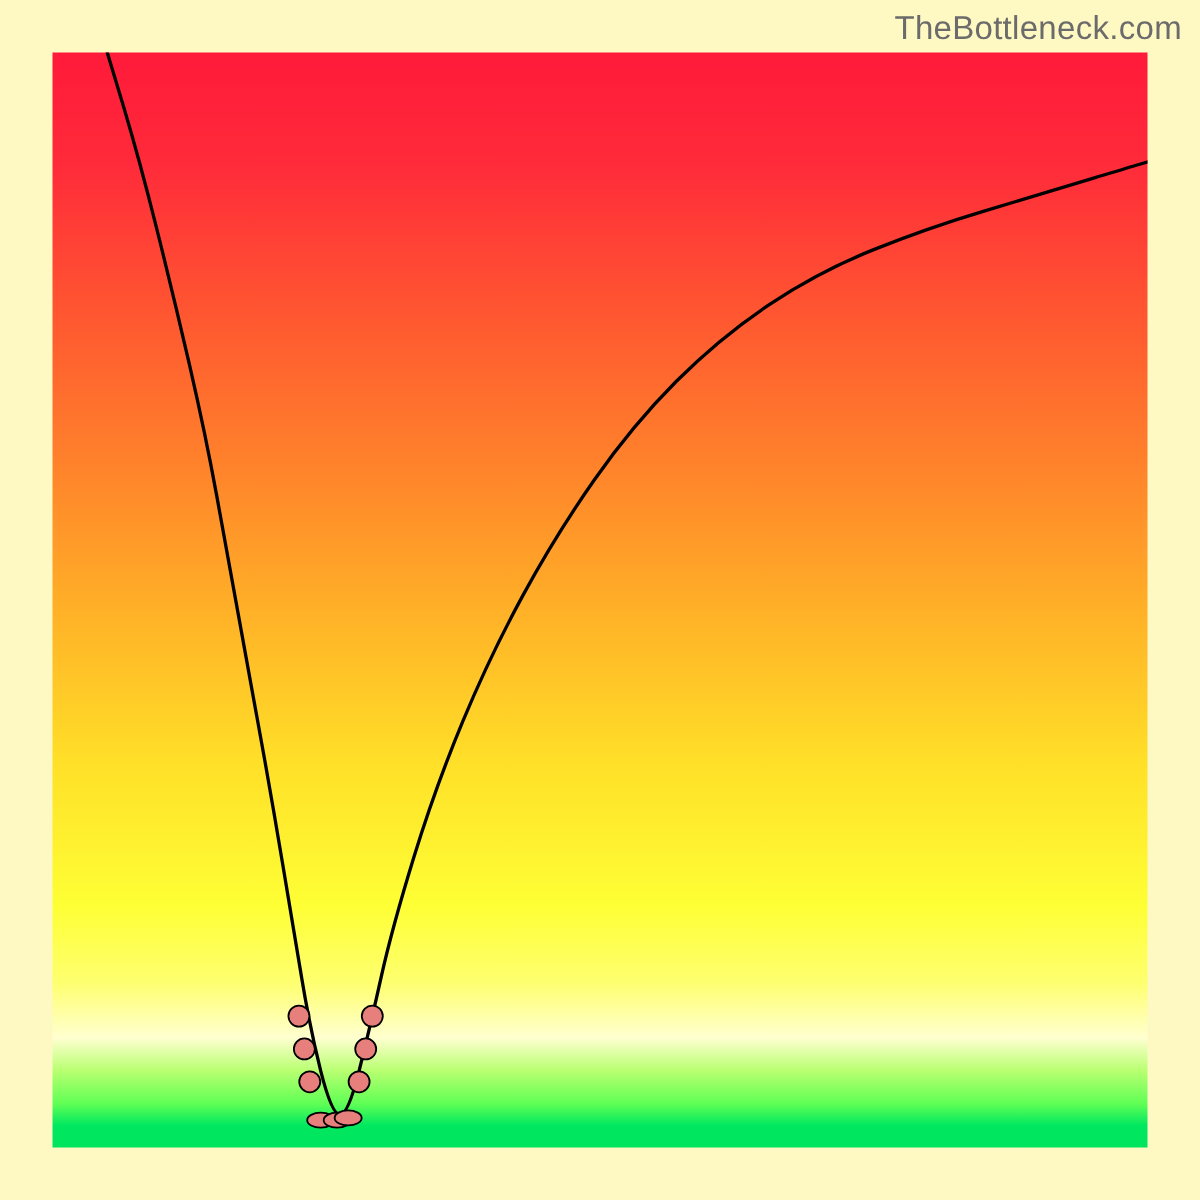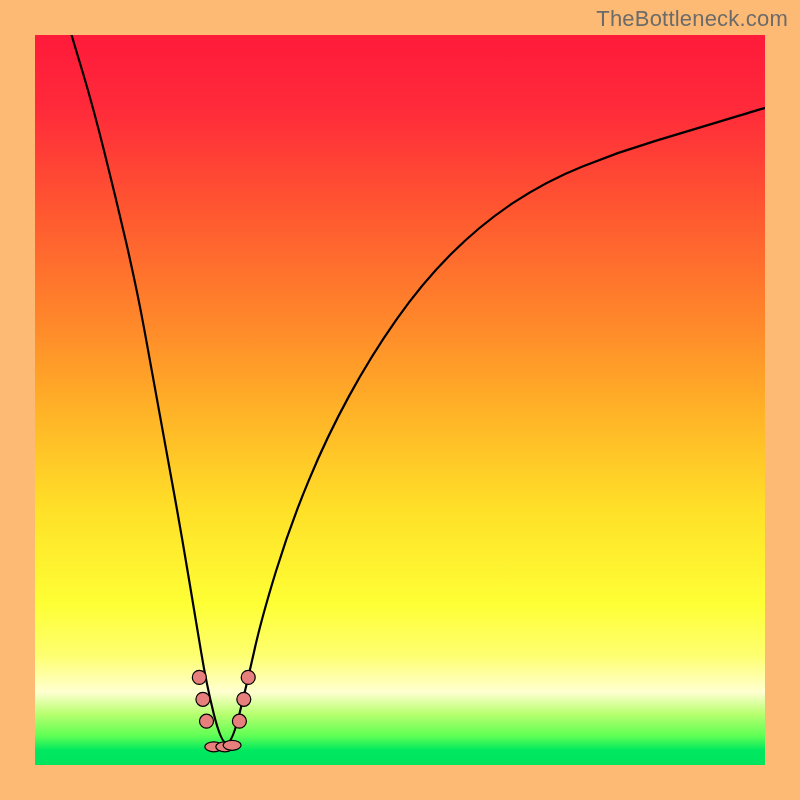--- a/index.html
+++ b/index.html
@@ -10,21 +10,21 @@
     background: #000;
     overflow: hidden;
     font-family: Arial, Helvetica, sans-serif;
   }
   .frame {
     position: absolute;
     left: 0;
     top: 0;
     width: 800px;
     height: 800px;
-    background: #fdba74;
+    background: #fef9c3;
     text-align: center;
   }
   .plot-area {
     position: absolute;
     left: 35px;
     top: 35px;
     width: 730px;
     height: 730px;
   }
   .gradient {

